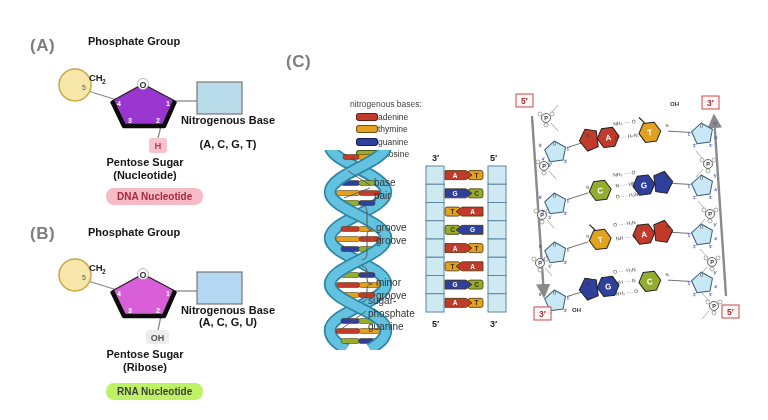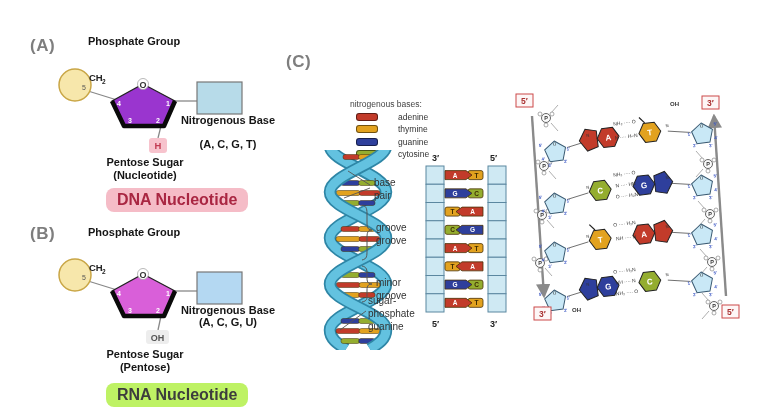--- a/index.html
+++ b/index.html
@@ -2,25 +2,25 @@
 <html><head>
 <meta charset="utf-8">
 <style>
   html,body{margin:0;padding:0}
   body{width:768px;height:420px;background:#fff;position:relative;overflow:hidden;
        font-family:"Liberation Sans",sans-serif;}
   .abs{position:absolute}
   .plabel{font-weight:bold;font-size:17px;color:#7e7e7e;letter-spacing:.5px}
   .blabel{font-weight:bold;font-size:11px;color:#151515}
   .center{text-align:center}
-  .badge{font-weight:bold;font-size:16px;padding:3px 11px;border-radius:8px;white-space:nowrap}
+  .badge{font-weight:bold;font-size:10px;padding:3px 11px;border-radius:8px;white-space:nowrap}
   .badge-dna{background:#f5bcc7;color:#a92642}
   .badge-rna{background:#bef264;color:#3d3d3d}
   .leg-title{font-size:8.5px;color:#444}
-  .leg-row{display:flex;align-items:center;gap:20px;margin:2.5px 0}
+  .leg-row{display:flex;align-items:center;gap:0;margin:2.5px 0}
   .leg-bar{width:20px;height:6px;border-radius:3px;border:1px solid rgba(0,0,0,.5);display:inline-block}
   .leg-label{font-size:8.5px;color:#333}
   .hlabel{font-size:10px;color:#333;line-height:1.3}
   svg text{font-family:"Liberation Sans",sans-serif}
   .bold-base{font-weight:900}
 </style>
 </head>
 <body>
 
 <div class="abs plabel" style="left:30px;top:36px">(A)</div>
@@ -73,21 +73,21 @@
   <text x="128" y="66" font-size="7" font-weight="bold" fill="#fff" text-anchor="middle">1</text>
   <text x="90" y="83" font-size="7" font-weight="bold" fill="#fff" text-anchor="middle">3</text>
   <text x="118" y="83" font-size="7" font-weight="bold" fill="#fff" text-anchor="middle">2</text>
   <rect x="106" y="100" width="23" height="14" rx="3" fill="#ededed"></rect>
   <text x="117.5" y="110.5" font-size="9" font-weight="bold" fill="#555" text-anchor="middle">OH</text>
 </svg>
 
 <div class="abs blabel center" style="left:172px;top:304px;width:112px">Nitrogenous Base</div>
 <div class="abs blabel center" style="left:172px;top:316px;width:112px"><span>(A, C, G, </span><span class="bold-base">U</span><span>)</span></div>
 <div class="abs blabel center" style="left:95px;top:348px;width:100px">Pentose Sugar</div>
-<div class="abs blabel center" style="left:95px;top:361px;width:100px">(Pentose)</div>
+<div class="abs blabel center" style="left:95px;top:361px;width:100px">(Ribose)</div>
 <div class="abs badge badge-rna" style="left:106px;top:383px">RNA Nucleotide</div>
 
 <div class="abs plabel" style="left:286px;top:52px">(C)</div>
 
 <div class="abs" style="left:350px;top:99px">
   <div class="leg-title">nitrogenous bases:</div>
   <div style="margin-left:6px">
       <div class="leg-row">
         <span class="leg-bar" style="background: rgb(194, 59, 42);"></span>
         <span class="leg-label">adenine</span>

